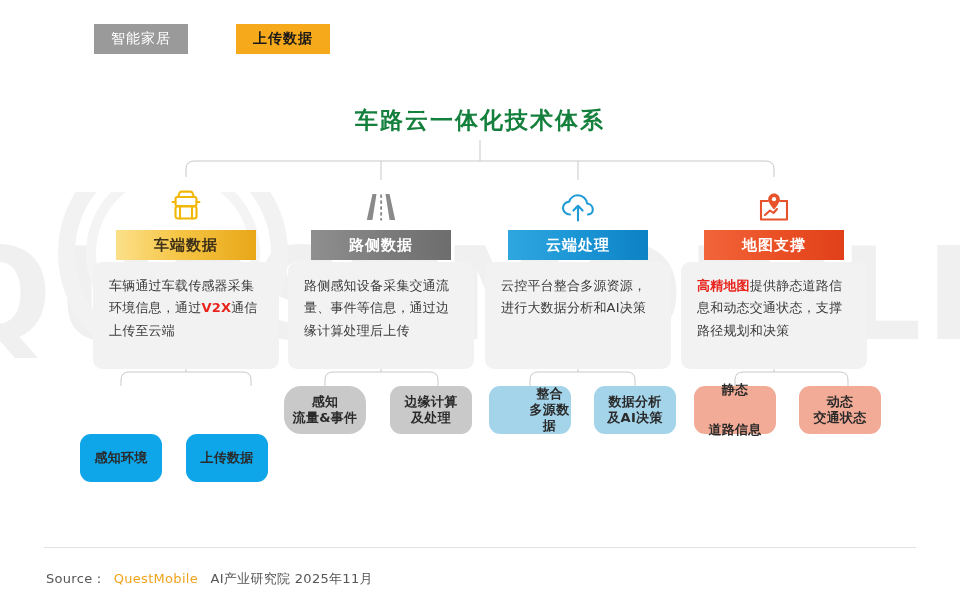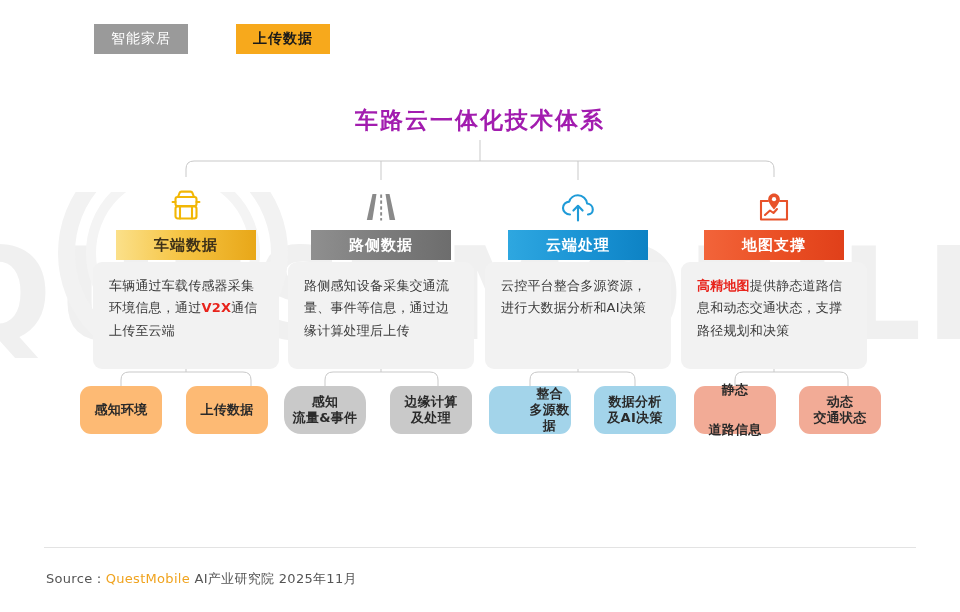--- a/index.html
+++ b/index.html
@@ -42,21 +42,21 @@
   .tab {
     height: 30px; display: flex; align-items: center; justify-content: center;
     font-size: 14px; padding: 0 17px; letter-spacing: 1px; margin-left: 48px;
   }
   .tab-inactive { background: #9a9a9a; color: #ffffff; }
   .tab-active { background: #f5a623; background: #f7a91c; color: #1a1a1a; font-weight: bold; }
 
   
   .title {
     position: absolute; left: 0; top: 105px; width: 960px; text-align: center;
-    font-size: 23px; font-weight: bold; color: #a21caf; letter-spacing: 2px;
+    font-size: 23px; font-weight: bold; color: #15803d; letter-spacing: 2px;
     z-index: 5;
   }
 
   
   .connectors { position: absolute; left: 0; top: 0; width: 960px; height: 612px; z-index: 1; }
 
   
   .cols { position: absolute; left: 0; top: 176px; width: 960px; height: 200px; z-index: 3; }
   .col {
     position: absolute; top: 0; width: 186px;
@@ -88,34 +88,34 @@
 
   
   .tags { position: absolute; left: 0; top: 386px; width: 960px; height: 60px; z-index: 3; }
   .tag {
     position: absolute; top: 0; width: 82px; height: 48px;
     border-radius: 11px;
     display: flex; flex-direction: column; align-items: center; justify-content: center;
     font-size: 13px; font-weight: bold; color: #2a2a2a; line-height: 1.25;
     letter-spacing: 0.3px; text-align: center;
   }
-  .tag-yellow { background: #fdba74; }
+  .tag-yellow { background: #0ea5e9; margin-top: 48px; }
   .tag-gray   { background: #c9c9c9; }
   .tag-blue   { background: #a3d4ea; }
   .tag-salmon { background: #f2ab96; }
 
   
   .footer-rule {
     position: absolute; left: 44px; top: 547px; width: 872px; height: 1px;
     background: #e3e3e3; z-index: 4;
   }
   .footer {
     position: absolute; left: 46px; top: 570px;
     font-size: 13px; color: #555555; letter-spacing: 0.3px; z-index: 5;
-    display: flex; align-items: baseline; gap: 0px; white-space: pre;
+    display: flex; align-items: baseline; gap: 8px; white-space: pre;
   }
   .brand { color: #f0a31e; }
 </style>
 </head>
 <body>
 
 <div id="root">
 
   <div class="watermark">
     <div class="wm-text">QUESTMOBILE</div>

